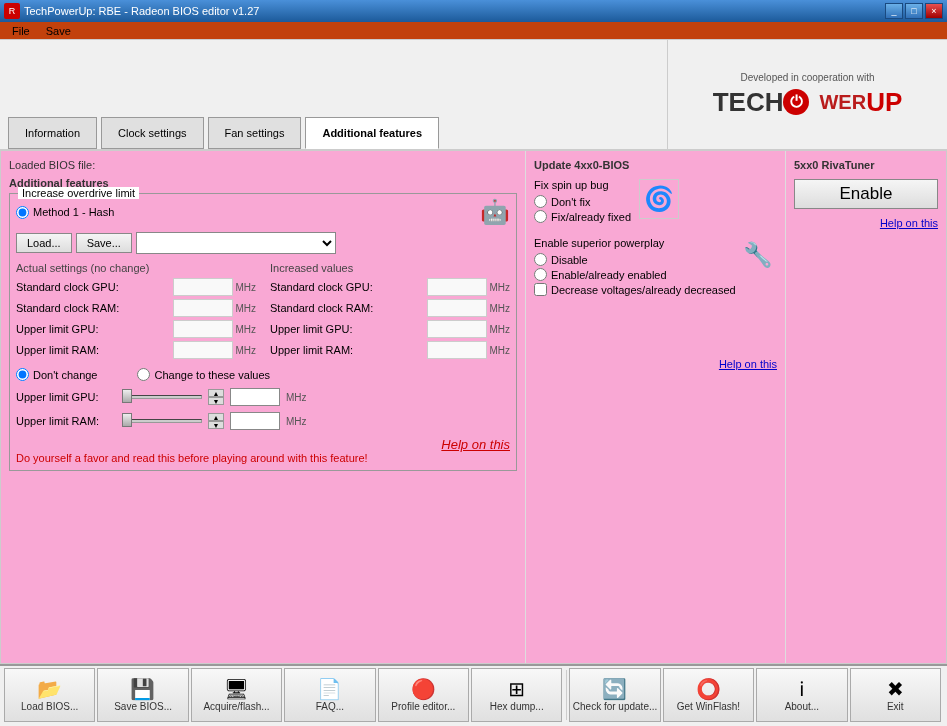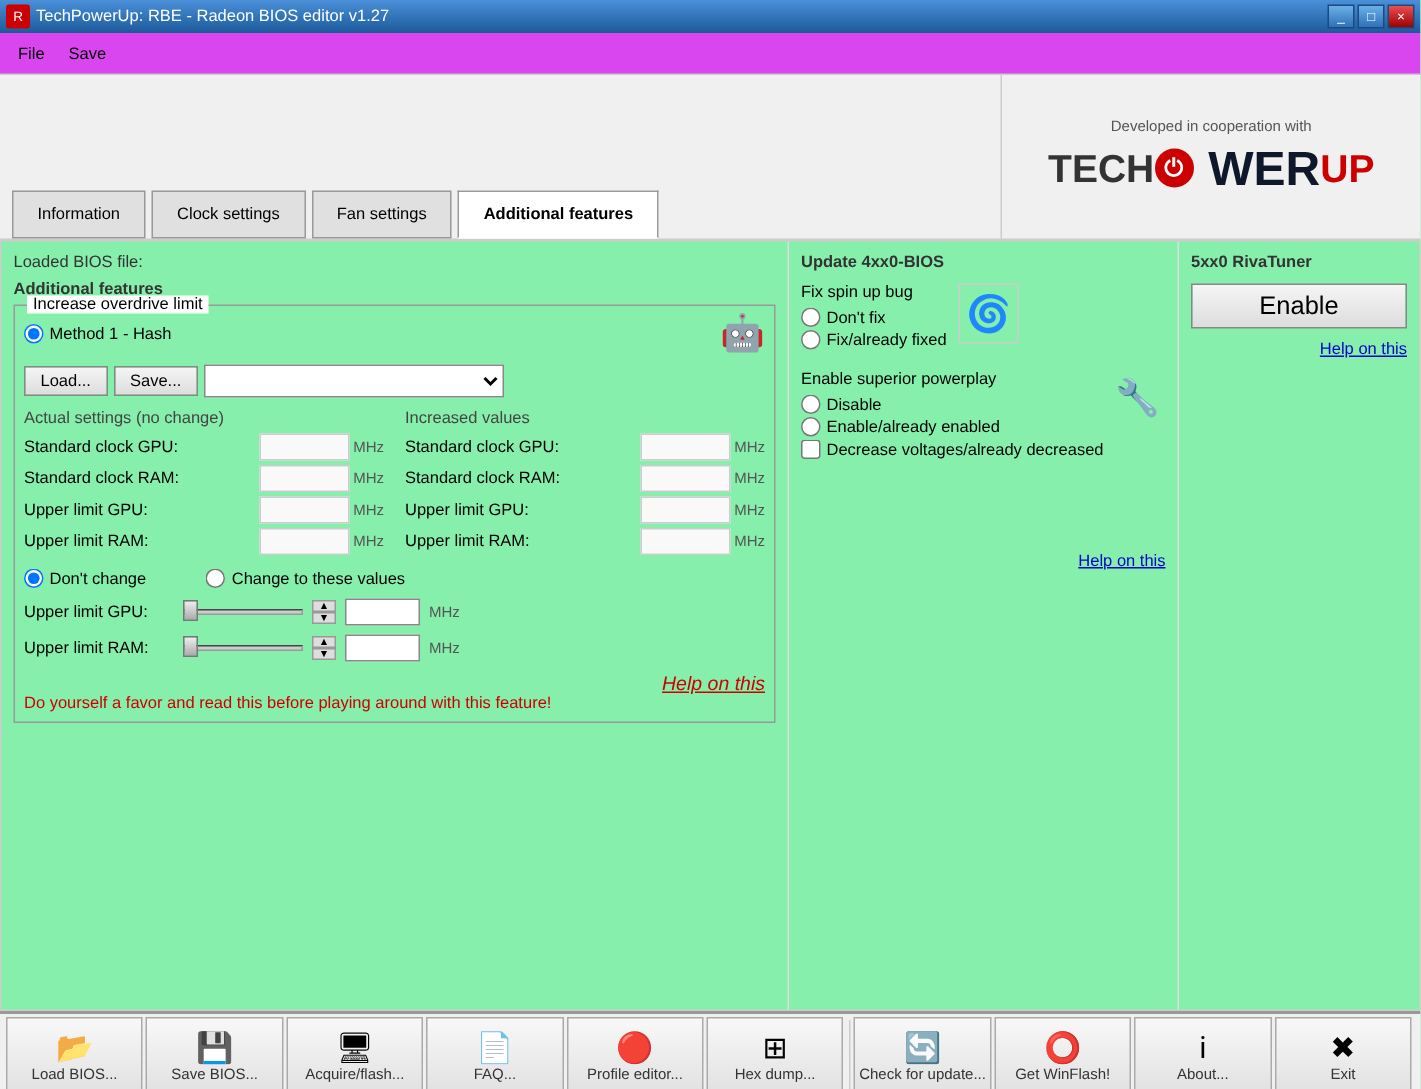--- a/index.html
+++ b/index.html
@@ -43,22 +43,22 @@
       color: white;
       font-size: 9px;
       cursor: pointer;
       display: flex;
       align-items: center;
       justify-content: center;
     }
     .title-btn.close { background: linear-gradient(to bottom, #e85050, #a00000); }
     
     .menu-bar {
-      background: #d946ef;
-      height: 28px;
+      background: #c2410c;
+      height: 18px;
       display: flex;
       align-items: center;
       padding: 0 4px;
       border-bottom: 1px solid #ccc;
     }
     .menu-item {
       padding: 2px 8px;
       cursor: pointer;
       font-size: 11px;
     }
@@ -103,21 +103,21 @@
     }
     .logo-developed {
       font-size: 10px;
       color: #555;
       margin-bottom: 4px;
     }
     
     .content-area {
       display: flex;
       height: calc(726px - 22px - 20px - 110px - 60px);
-      background: #86efac;
+      background: #f9a8d4;
       border: 1px solid #ccc;
       margin: 0;
     }
     .main-panel {
       flex: 1;
       padding: 8px;
       border-right: 1px solid #ddd;
     }
     .loaded-bios {
       font-size: 11px;
@@ -352,21 +352,21 @@
       justify-content: center;
       width: 26px;
       height: 26px;
       background: #cc0000;
       border-radius: 50%;
       color: white;
       font-weight: 900;
       font-size: 16px;
       margin: 0 0px;
     }
-    .logo-part2 { font-size: 32px; font-weight: 900; color: #0f172a; padding-left: 10px; }
+    .logo-part2 { font-size: 20px; font-weight: 900; color: #b91c1c; padding-left: 10px; }
     .logo-part3 { font-size: 26px; font-weight: 900; color: #cc0000; }
 
     .slider-container {
       position: relative;
       width: 80px;
       height: 20px;
     }
     .slider-track-h {
       position: absolute;
       top: 8px;

